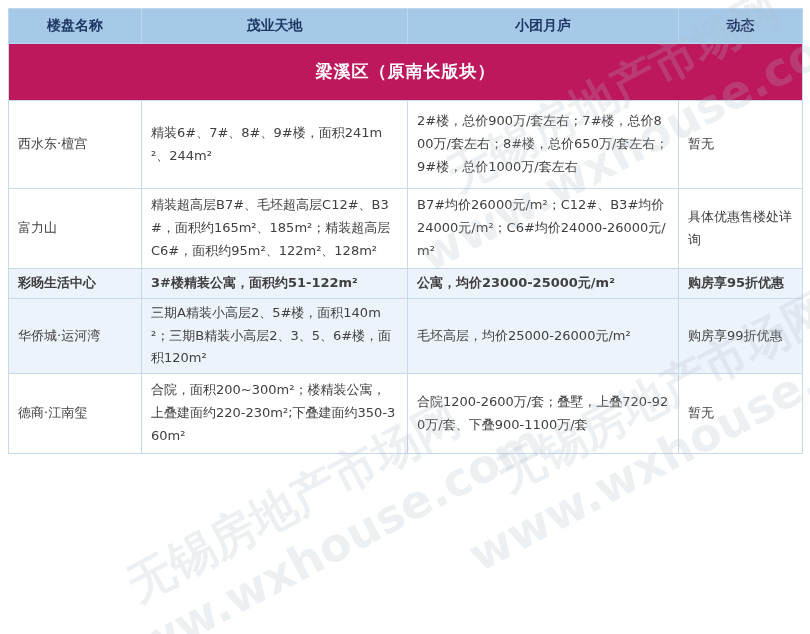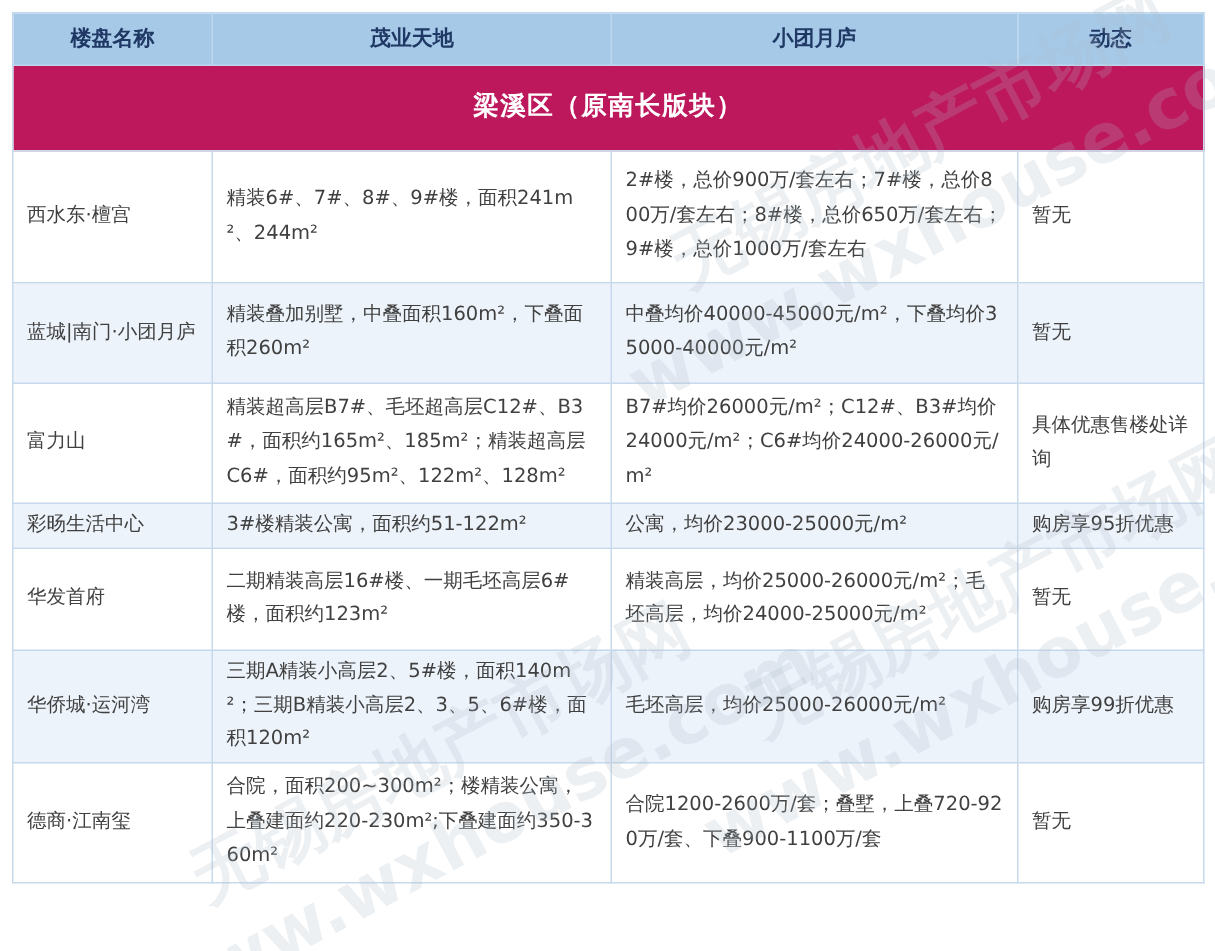--- a/index.html
+++ b/index.html
@@ -51,21 +51,21 @@
     padding: 3px 9px;
     vertical-align: middle;
     text-align: left;
     word-break: break-all;
   }
   tbody tr.shaded td { background: #edf3fa; }
   tr.r1 td { height: 88px; }
   tr.r2 td { height: 67px; }
   tr.r3 td { height: 80px; }
   tr.r4 td { height: 31px; }
-  tr.r5 td { height: 20px; }
+  tr.r5 td { height: 20px; font-weight: bold; }
   tr.r6 td { height: 68px; }
   tr.r7 td { height: 61px; }
   tr.r8 td { height: 80px; }
   .watermark {
     position: absolute;
     z-index: 5;
     pointer-events: none;
     transform: rotate(-28deg);
     font-size: 46px;
     font-weight: bold;
@@ -115,43 +115,31 @@
         <th>动态</th>
       </tr>
     </thead>
     <tbody>
       <tr class="r1">
         <td>西水东·檀宫</td>
         <td>精装6#、7#、8#、9#楼，面积241m²、244m²</td>
         <td>2#楼，总价900万/套左右；7#楼，总价800万/套左右；8#楼，总价650万/套左右；9#楼，总价1000万/套左右</td>
         <td>暂无</td>
       </tr>
-      <tr class="r2 shaded">
-        <td>蓝城|南门·小团月庐</td>
-        <td>精装叠加别墅，中叠面积160m²，下叠面积260m²</td>
-        <td>中叠均价40000-45000元/m²，下叠均价35000-40000元/m²</td>
-        <td>暂无</td>
-      </tr>
       <tr class="r3">
         <td>富力山</td>
         <td>精装超高层B7#、毛坯超高层C12#、B3#，面积约165m²、185m²；精装超高层C6#，面积约95m²、122m²、128m²</td>
         <td>B7#均价26000元/m²；C12#、B3#均价24000元/m²；C6#均价24000-26000元/m²</td>
         <td>具体优惠售楼处详询</td>
       </tr>
       <tr class="r5 shaded">
         <td>彩旸生活中心</td>
         <td>3#楼精装公寓，面积约51-122m²</td>
         <td>公寓，均价23000-25000元/m²</td>
         <td>购房享95折优惠</td>
-      </tr>
-      <tr class="r6">
-        <td>华发首府</td>
-        <td>二期精装高层16#楼、一期毛坯高层6#楼，面积约123m²</td>
-        <td>精装高层，均价25000-26000元/m²；毛坯高层，均价24000-25000元/m²</td>
-        <td>暂无</td>
       </tr>
       <tr class="r7 shaded">
         <td>华侨城·运河湾</td>
         <td>三期A精装小高层2、5#楼，面积140m²；三期B精装小高层2、3、5、6#楼，面积120m²</td>
         <td>毛坯高层，均价25000-26000元/m²</td>
         <td>购房享99折优惠</td>
       </tr>
       <tr class="r8">
         <td>德商·江南玺</td>
         <td>合院，面积200~300m²；楼精装公寓，上叠建面约220-230m²;下叠建面约350-360m²</td>

